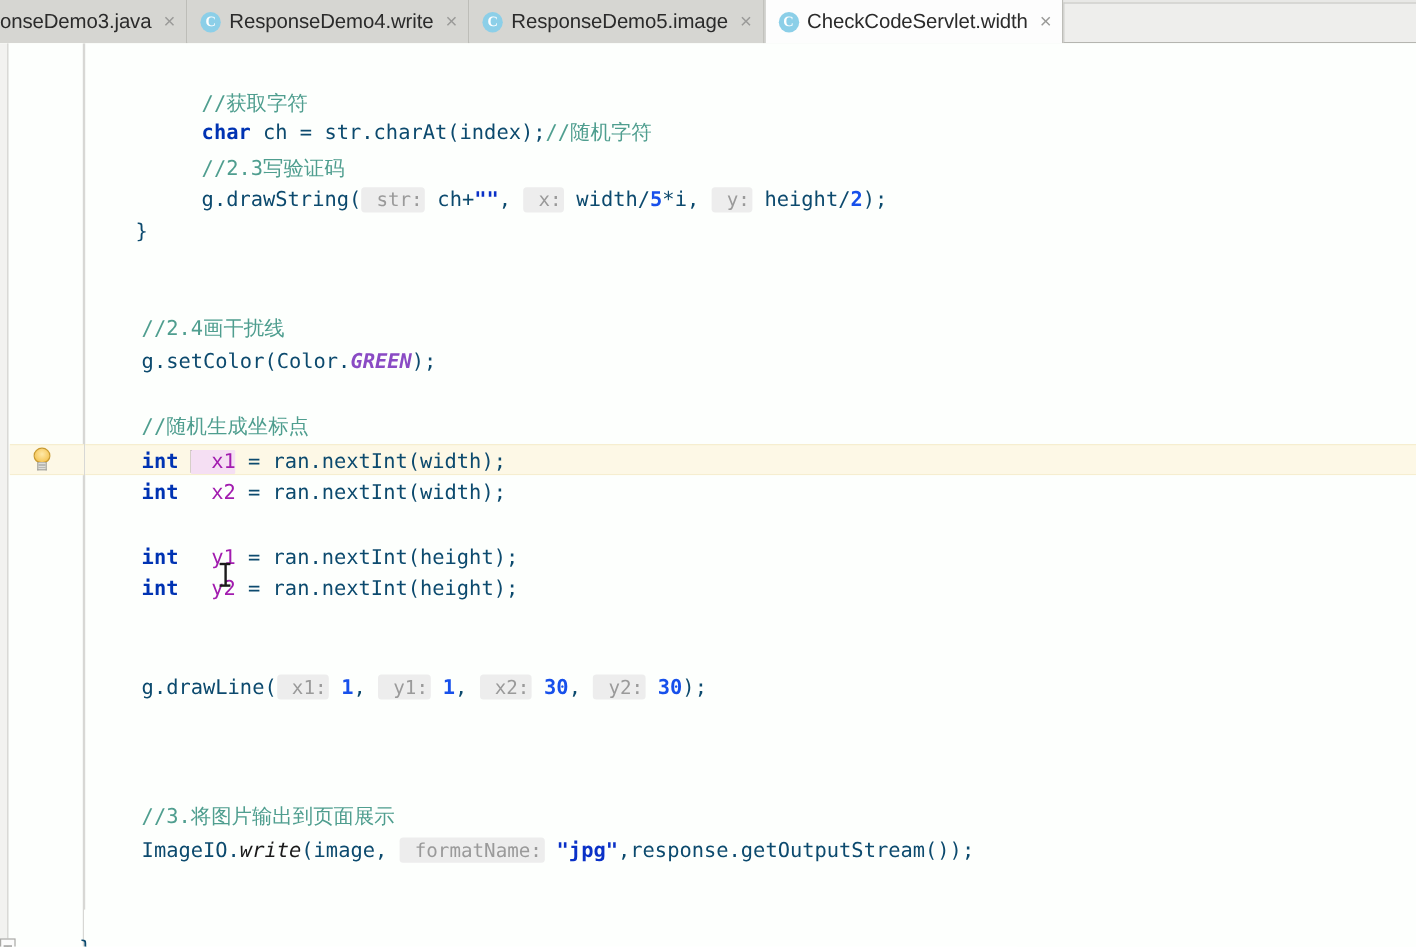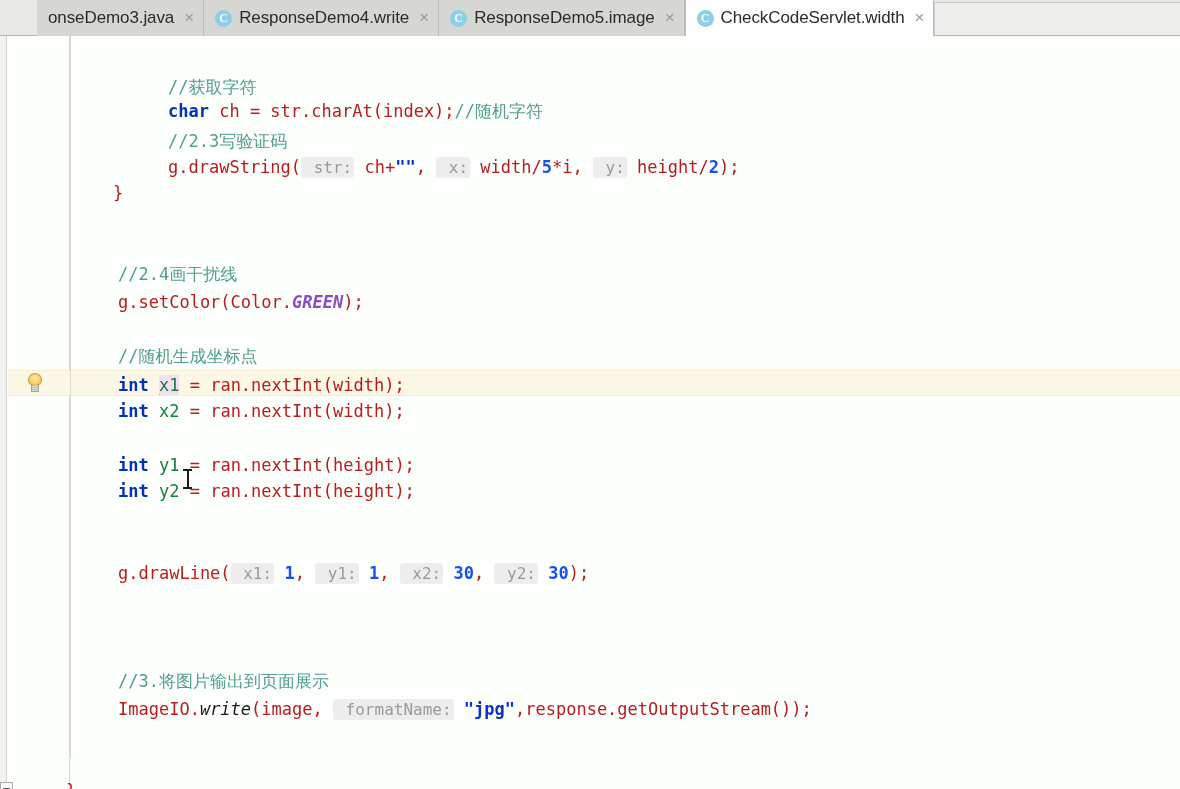--- a/index.html
+++ b/index.html
@@ -45,21 +45,21 @@
     background: #fdfdfd;
     border-right: 1px solid #bdbdb8;
     border-left: 1px solid #bdbdb8;
   }
   .tab-label {
     font-size: 17px;
     color: #2b2b2b;
     white-space: nowrap;
     letter-spacing: -0.1px;
   }
-  .tab.cut { padding-left: 11px; margin-left: 37px; }
+  .tab.cut { padding-left: 0; }
   .tab.cut .tab-label { margin-left: 0; }
 
   .ficon {
     width: 17px; height: 17px;
     border-radius: 50%;
     background: #8ccfe8;
     color: #ffffff;
     font-size: 12px;
     font-weight: bold;
     display: flex;
@@ -201,24 +201,24 @@
     left: 0;
     height: 26px;
     white-space: pre;
   }
 
   
   .cmt   { color: #4f9e8f; }
   .kw    { color: #0033b3; font-weight: bold; }
   .num   { color: #1750eb; font-weight: bold; }
   .str   { color: #0a31c7; font-weight: bold; }
-  .unused{ color: #15803d; }
+  .unused{ color: #a21caf; padding-left: 17px; }
   .stat  { color: #8a4bc4; font-style: italic; font-weight: bold; }
   .ital  { font-style: italic; }
-  .plain { color: #b91c1c; }
+  .plain { color: #0c4a6e; }
 
   
   .hint {
     color: #9a9a9a;
     background: #ededed;
     border-radius: 3px;
     padding: 1px 2px 1px 3px;
     font-size: 16px;
   }
 

